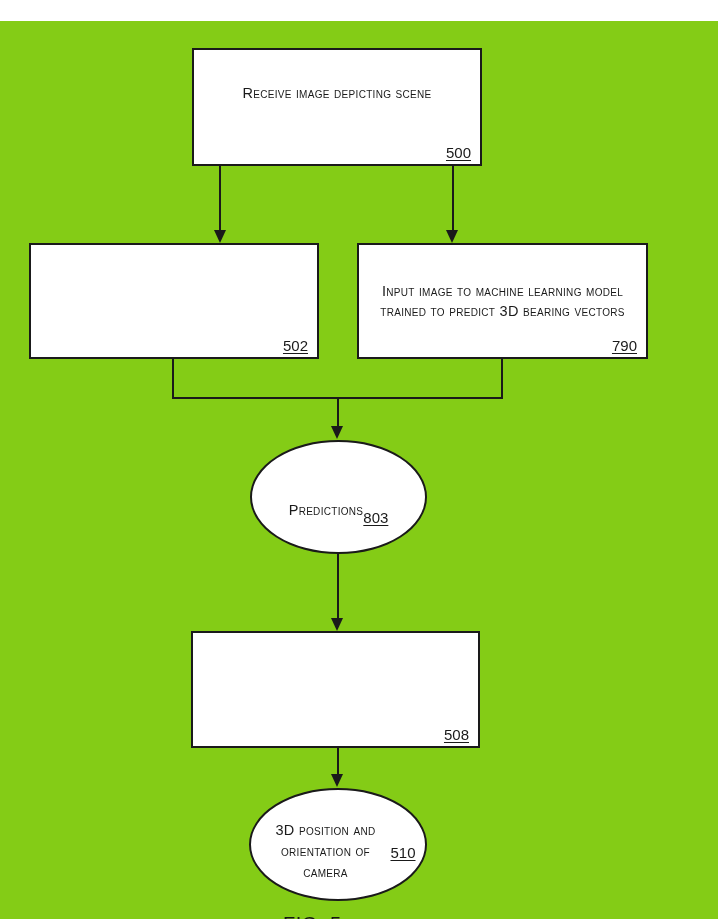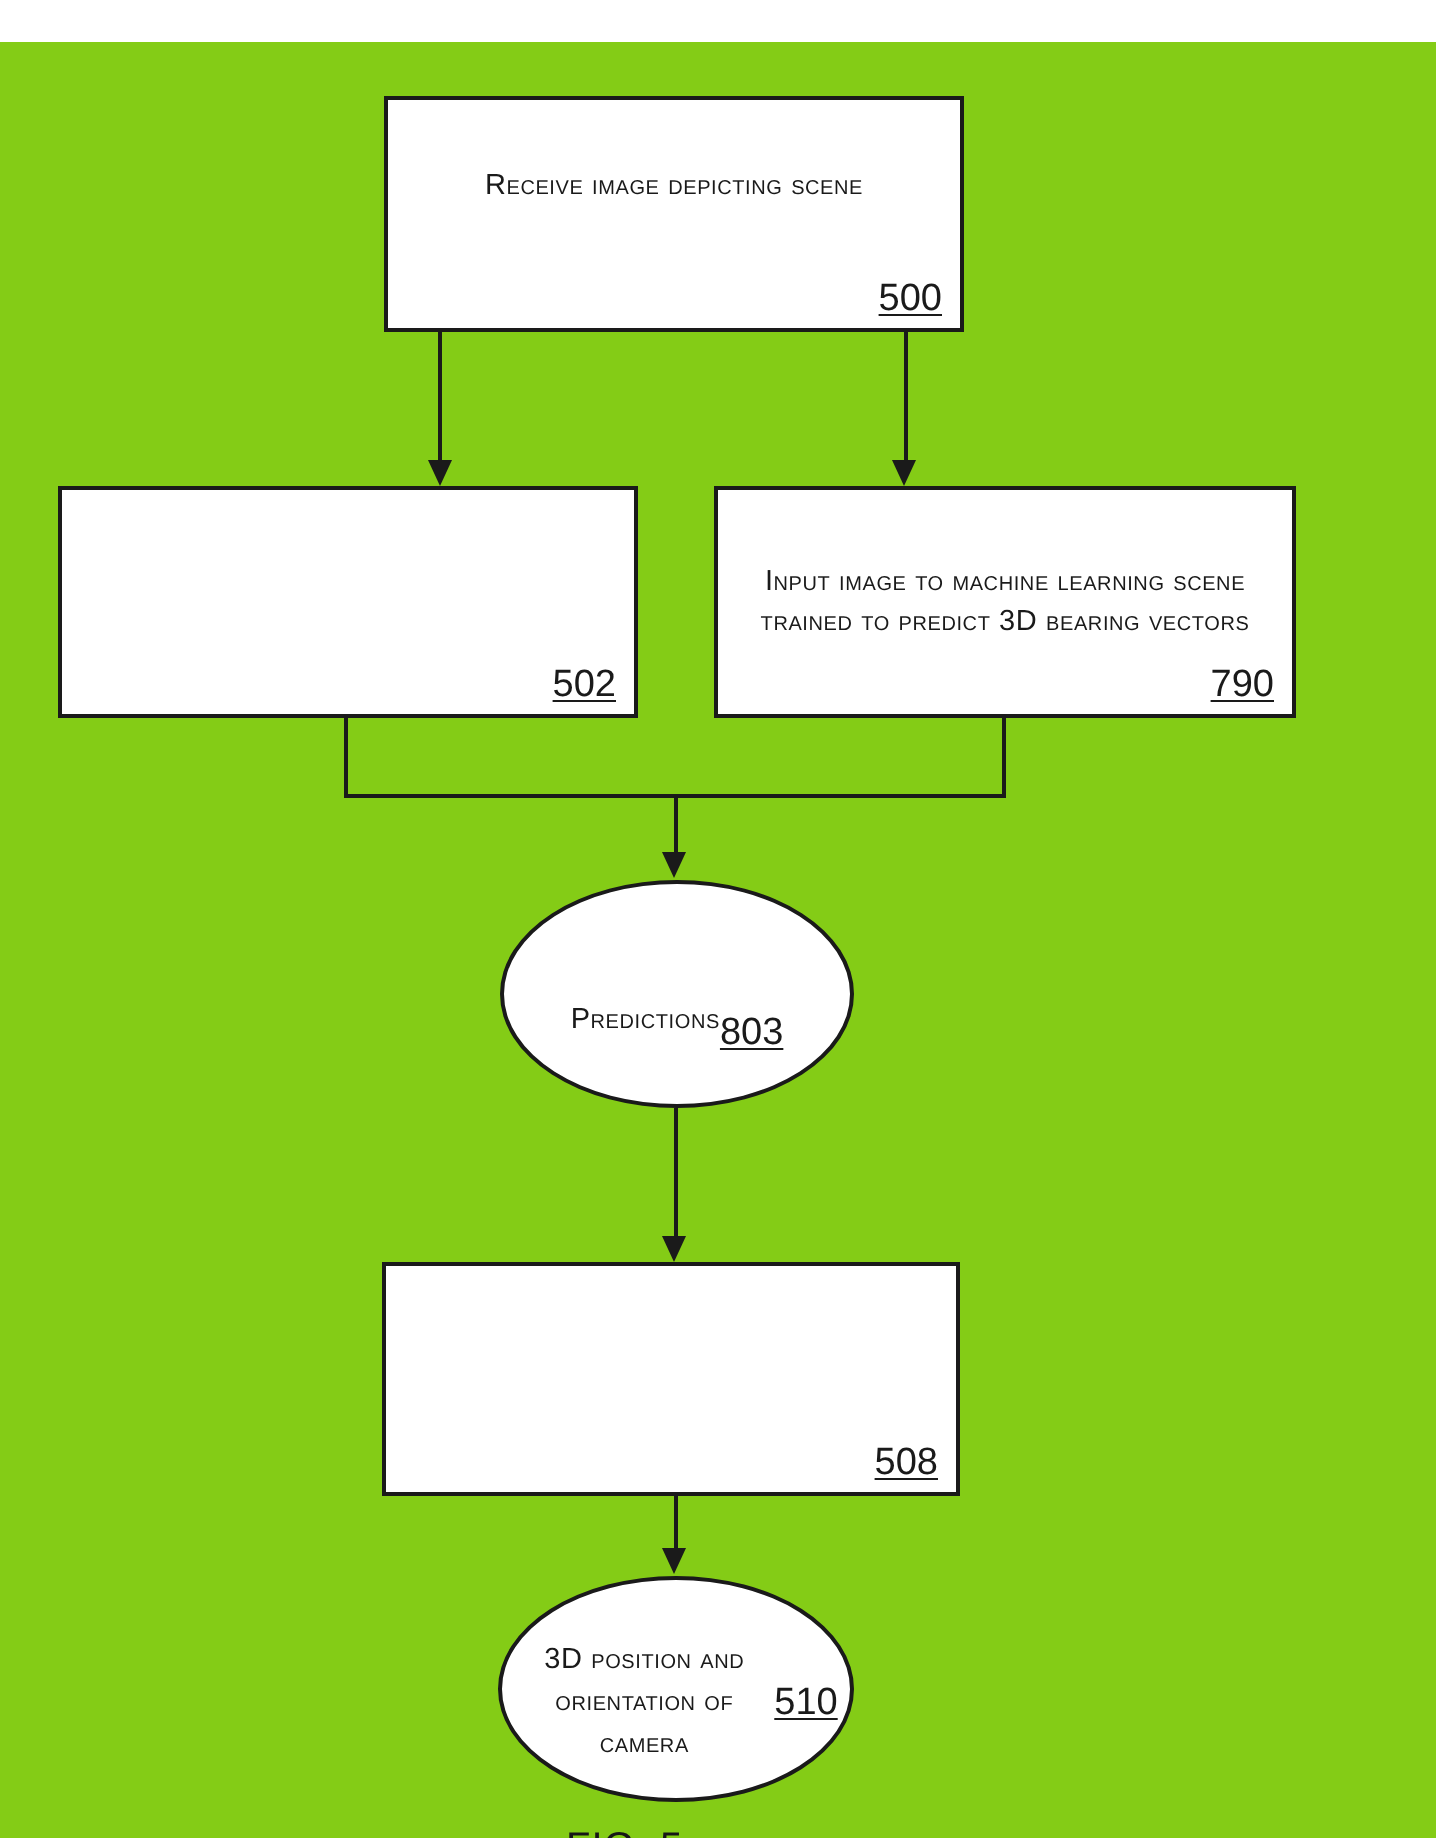--- a/index.html
+++ b/index.html
@@ -28,21 +28,21 @@
     border-radius: 50%;
     flex-direction: row;
   }
   .node-text {
     font-variant: small-caps;
     font-size: 14.5px;
     line-height: 20px;
     letter-spacing: 0.3px;
   }
   .ref {
-    font-size: 19px;
+    font-size: 15px;
     text-decoration: underline;
     text-underline-offset: 2px;
     text-align: center;
   }
   .box .ref { position: absolute; right: 9px; bottom: 3px; }
   .ellipse .ref { margin-top: 14px; }
   .vline { position: absolute; width: 2px; background: #1a1a1a; }
   .hline { position: absolute; height: 2px; background: #1a1a1a; }
   .arrowhead {
     position: absolute;
@@ -80,21 +80,21 @@
   <div class="arrowhead" style="left:214px; top:209px;"></div>
 
   <div class="vline" style="left:452px; top:145px; height:66px;"></div>
   <div class="arrowhead" style="left:446px; top:209px;"></div>
 
   <div class="node box" style="left:29px; top:222px; width:290px; height:116px;">
     <div class="ref">502</div>
   </div>
 
   <div class="node box" style="left:357px; top:222px; width:291px; height:116px;">
-    <div class="node-text" style="max-width:250px;">Input image to machine learning scene trained to predict 3D bearing vectors</div>
+    <div class="node-text" style="max-width:250px;">Input image to machine learning model trained to predict 3D bearing vectors</div>
     <div class="ref">790</div>
   </div>
 
   <div class="vline" style="left:172px; top:338px; height:40px;"></div>
   <div class="vline" style="left:501px; top:338px; height:40px;"></div>
   <div class="hline" style="left:172px; top:376px; width:331px;"></div>
   <div class="vline" style="left:337px; top:378px; height:28px;"></div>
   <div class="arrowhead" style="left:331px; top:405px;"></div>
 
   <div class="node ellipse" style="left:250px; top:419px; width:177px; height:114px; padding-top:26px;">

